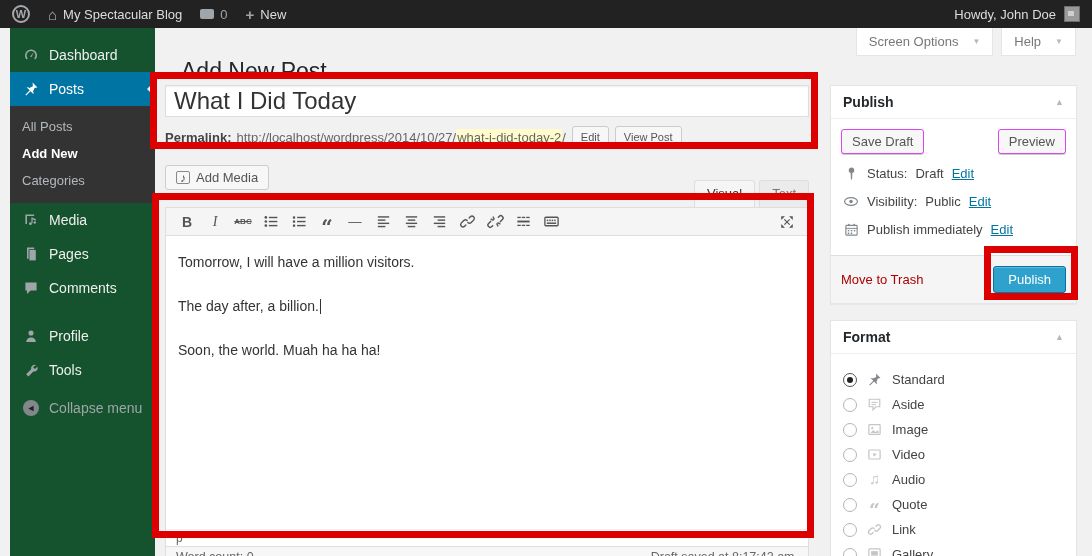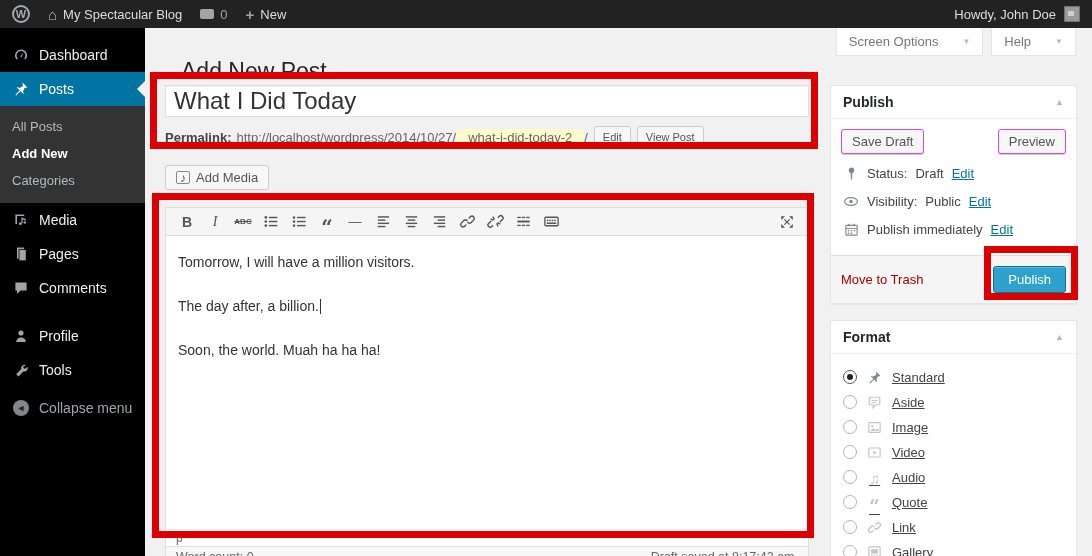--- a/index.html
+++ b/index.html
@@ -16,48 +16,48 @@
   .home-glyph { color:#b4b9be; font-size:15px; }
   .bubble { position:relative; width:14px; height:10px; background:#a0a5aa; border-radius:2px; }
   .bubble::after { content:''; position:absolute; left:2px; bottom:-4px; border:4px solid transparent; border-top-color:#a0a5aa; border-left-width:2px; border-right-width:2px; }
   .muted { color:#a0a5aa; }
   .plus-glyph { color:#a0a5aa; font-size:15px; font-weight:bold; }
   .ab-right { margin-left:auto; display:flex; align-items:center; gap:8px; }
   .avatar { width:16px; height:16px; background:#9a9a9a; border:1px solid #6e6e6e; position:relative; }
   .avatar::after { content:''; position:absolute; left:3px; top:4px; width:6px; height:5px; background:#cfcfcf; }
 
   
-  .side-menu { position:absolute; top:28px; left:0; width:145px; bottom:0; background:#000000; padding-top:10px; z-index:10; }
+  .side-menu { position:absolute; top:28px; left:10px; width:145px; bottom:0; background:#14532d; padding-top:10px; z-index:10; }
   .mi { display:flex; align-items:center; gap:9px; padding:8px 12px; height:34px; color:#eee; font-size:14px; cursor:pointer; }
   .mi .ic { width:18px; display:flex; justify-content:center; color:#a0a5aa; flex:none; }
   .mi.active { background:#0074a2; color:#fff; position:relative; }
   .mi.active .ic { color:#fff; }
   .mi.active::after { content:''; position:absolute; right:0; top:50%; margin-top:-8px; border:8px solid transparent; border-right-color:#f1f1f1; }
   .submenu { background:#333; padding:7px 0 9px; }
   .smi { padding:6px 12px; font-size:13px; color:#b4b9be; cursor:pointer; }
   .smi.current { color:#fff; font-weight:bold; }
   .menu-sep { height:14px; }
   .mi.collapse { color:#a0a5aa; margin-top:4px; }
   .collapse-circle { width:16px; height:16px; border-radius:50%; background:#82878c; color:#222; font-size:9px;
     display:flex; align-items:center; justify-content:center; }
 
   
   .content { position:absolute; left:145px; top:28px; right:0; bottom:0; background:#f1f1f1; }
   .screen-tabs { position:absolute; top:0; right:16px; display:flex; gap:8px; z-index:5; }
   .screen-tab { background:#fff; border:1px solid #e5e5e5; border-top:none; padding:0 12px; height:28px;
-    display:flex; align-items:center; gap:24px; font-size:13px; color:#777; cursor:pointer; }
+    display:flex; align-items:center; gap:14px; font-size:13px; color:#777; cursor:pointer; }
   .tri-down { color:#b4b9be; font-size:8px; }
   .page-title { position:absolute; left:20px; top:14px; margin:16px; font-size:23px; font-weight:400; color:#23282d; }
 
   .main-col { position:absolute; left:20px; top:57px; width:644px; }
   .title-input { width:100%; height:32px; font-size:24px; padding:2px 8px; border:1px solid #ddd; background:#fff;
     color:#333; font-family:inherit; box-shadow:inset 0 1px 2px rgba(0,0,0,.07); outline:none; }
   .permalink-row { margin-top:8px; display:flex; align-items:center; font-size:13px; color:#666; height:24px; }
   .permalink-row strong { color:#444; margin-right:5px; }
-  .slug-highlight { background:#fffbcc; padding:1px 12px; }
+  .slug-highlight { background:#fffbcc; padding:1px 1px; }
   .btn-small { font-size:11px; padding:2px 8px; height:22px; background:#f7f7f7; border:1px solid #ccc; border-radius:3px;
     color:#555; margin-left:6px; cursor:pointer; font-family:inherit; }
 
   .media-tabs-row { position:relative; margin-top:16px; height:42px; }
   .add-media-btn { position:absolute; left:0; top:0; display:flex; align-items:center; gap:6px; background:#f7f7f7;
     border:1px solid #ccc; border-radius:3px; color:#555; font-size:13px; padding:4px 10px; cursor:pointer; font-family:inherit; }
   .media-note { font-size:12px; color:#555; border:1px solid #888; border-radius:2px; width:14px; height:13px;
     display:flex; align-items:center; justify-content:center; line-height:1; }
   .editor-tabs { position:absolute; right:0; bottom:0; display:flex; gap:4px; }
   .editor-tab { padding:5px 12px 6px; font-size:13px; border:1px solid #dedede; border-bottom:none;
@@ -93,21 +93,21 @@
   .pub-row { display:flex; align-items:center; gap:8px; font-size:13px; color:#444; margin:12px 2px; }
   .pub-row .ic { color:#82878c; width:16px; display:flex; justify-content:center; flex:none; }
   .edit-link { color:#0074a2; text-decoration:underline; cursor:pointer; }
   .pub-footer { border-top:1px solid #ddd; background:#f5f5f5; padding:10px 10px; display:flex;
     justify-content:space-between; align-items:center; }
   .trash-link { color:#a00; font-size:13px; cursor:pointer; }
   .btn-primary { background:#2ea2cc; border:1px solid #0074a2; border-radius:3px; color:#fff; font-size:13px;
     padding:5px 14px; cursor:pointer; font-family:inherit; box-shadow:inset 0 1px 0 rgba(130,200,230,.6); }
 
   .format-body { padding:8px 12px 14px; }
-  .format-row { display:flex; align-items:flex-start; gap:9px; margin:8px 0; font-size:13px; color:#444; height:17px;text-decoration:underline; }
+  .format-row { display:flex; align-items:flex-end; gap:9px; margin:8px 0; font-size:13px; color:#444; height:17px; }
   .radio { width:14px; height:14px; border:1px solid #b4b4b4; border-radius:50%; background:#fff; flex:none; cursor:pointer; }
   .radio.selected { border-color:#555; }
   .radio.selected::after { content:''; display:block; width:6px; height:6px; margin:3px; border-radius:50%; background:#222; }
   .format-row .ic { width:17px; display:flex; justify-content:center; color:#c5c5c5; flex:none; }
   .format-row .ic.dark { color:#82878c; }
   .fmt-quote { font-family:"DejaVu Serif",serif; font-size:19px; font-weight:bold; line-height:4px; padding-top:9px; }
   .fmt-audio { font-size:15px; }
 
   
   .anno { position:absolute; border:7px solid #dd0000; pointer-events:none; z-index:50; }
@@ -247,20 +247,24 @@
           <span>/</span>
         <button class="btn-small">Edit</button>
         <button class="btn-small">View Post</button>
       </div>
 
       <div class="media-tabs-row">
         <button class="add-media-btn">
           <span class="media-note">♪</span>
           <span>Add Media</span>
         </button>
+        <div class="editor-tabs">
+          <div class="editor-tab active">Visual</div>
+          <div class="editor-tab">Text</div>
+        </div>
       </div>
 
       <div class="editor-wrap">
         <div class="mce-toolbar">
           <button class="tb-btn">
               <b>B</b>
             </button>
           <button class="tb-btn">
               <i>I</i>
             </button>

